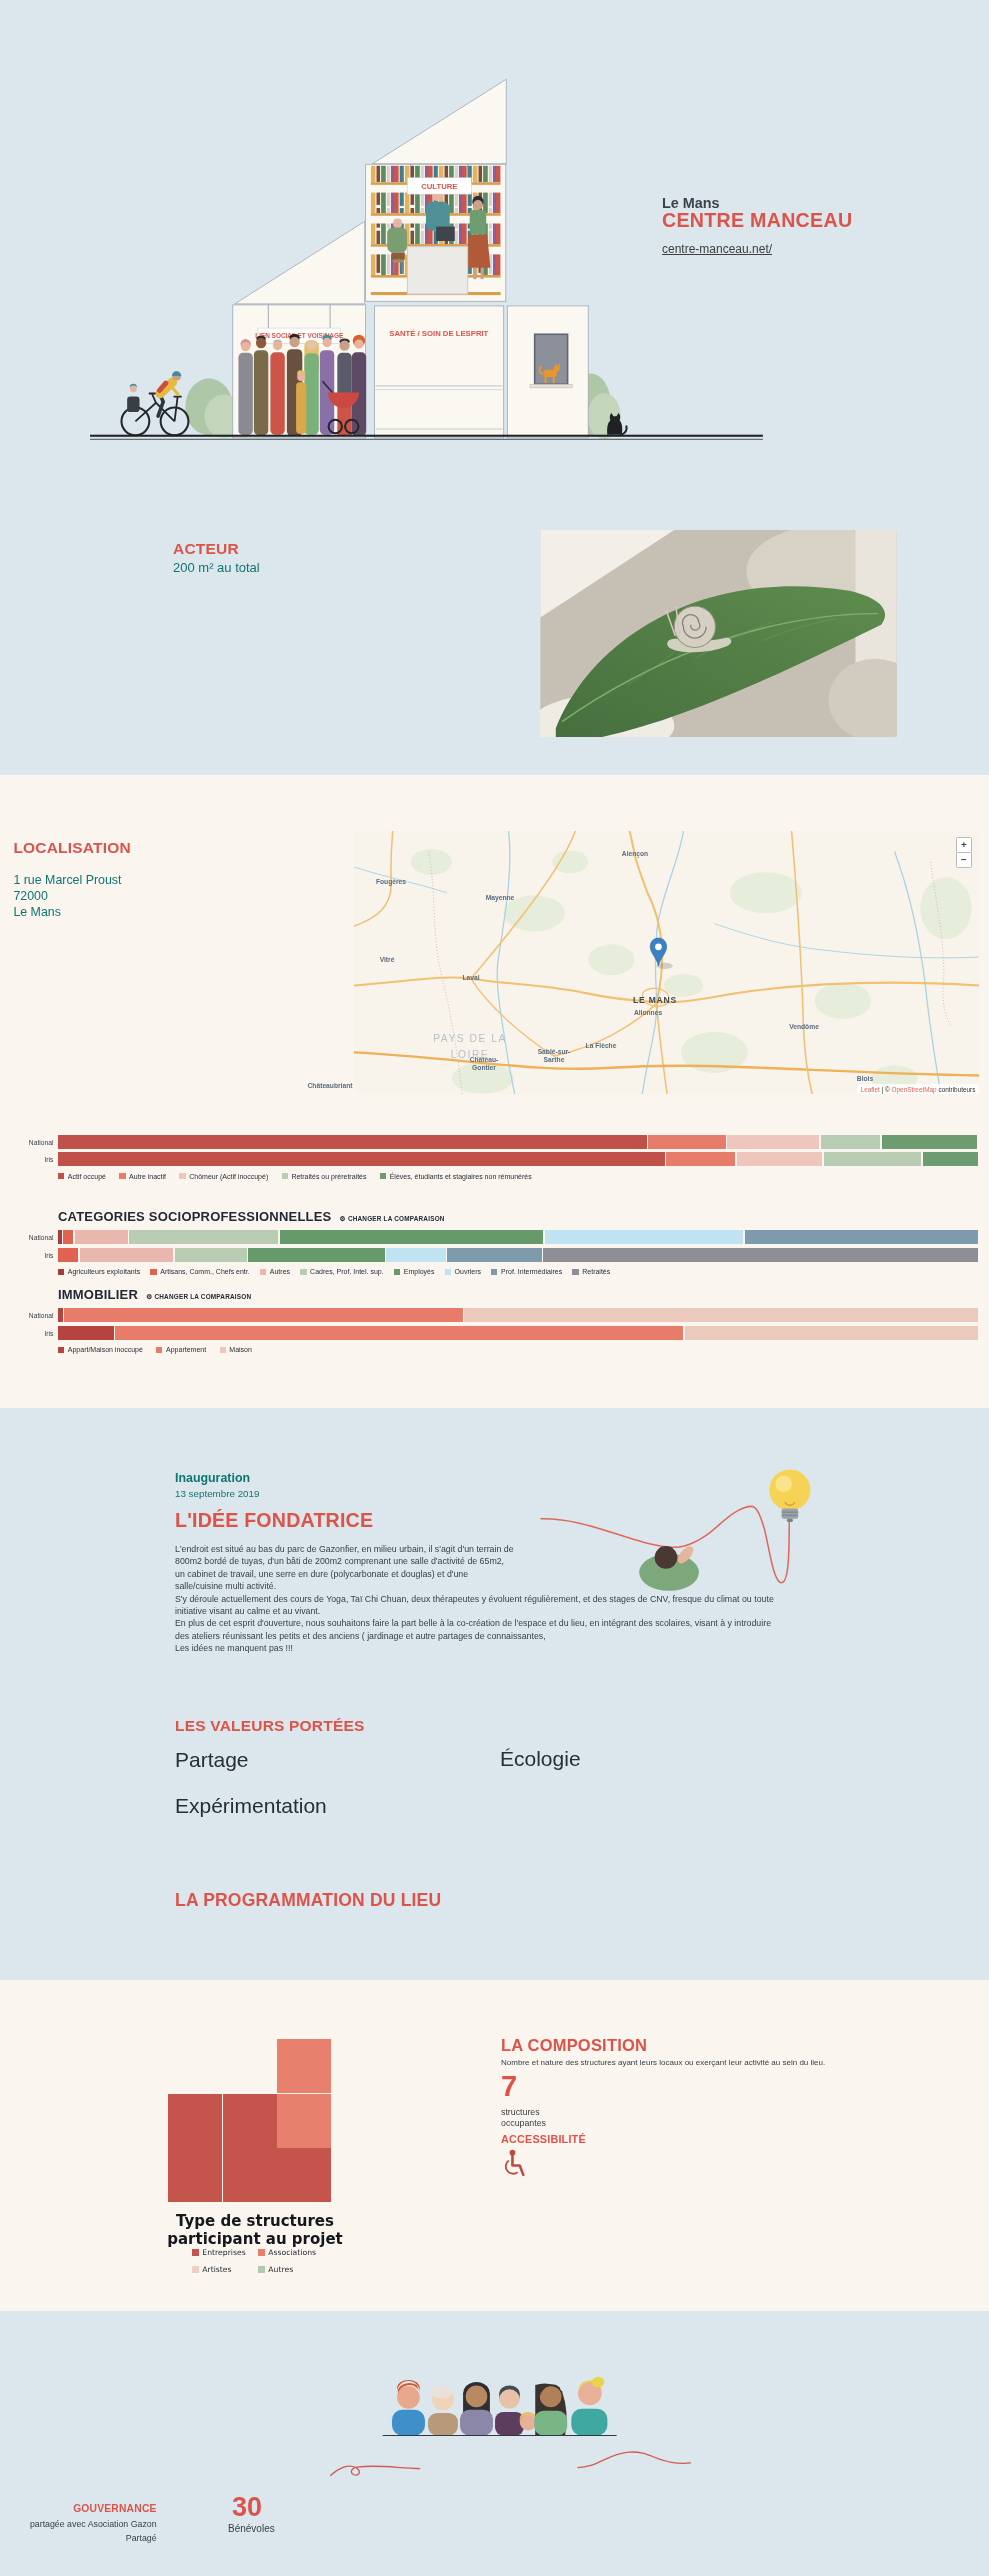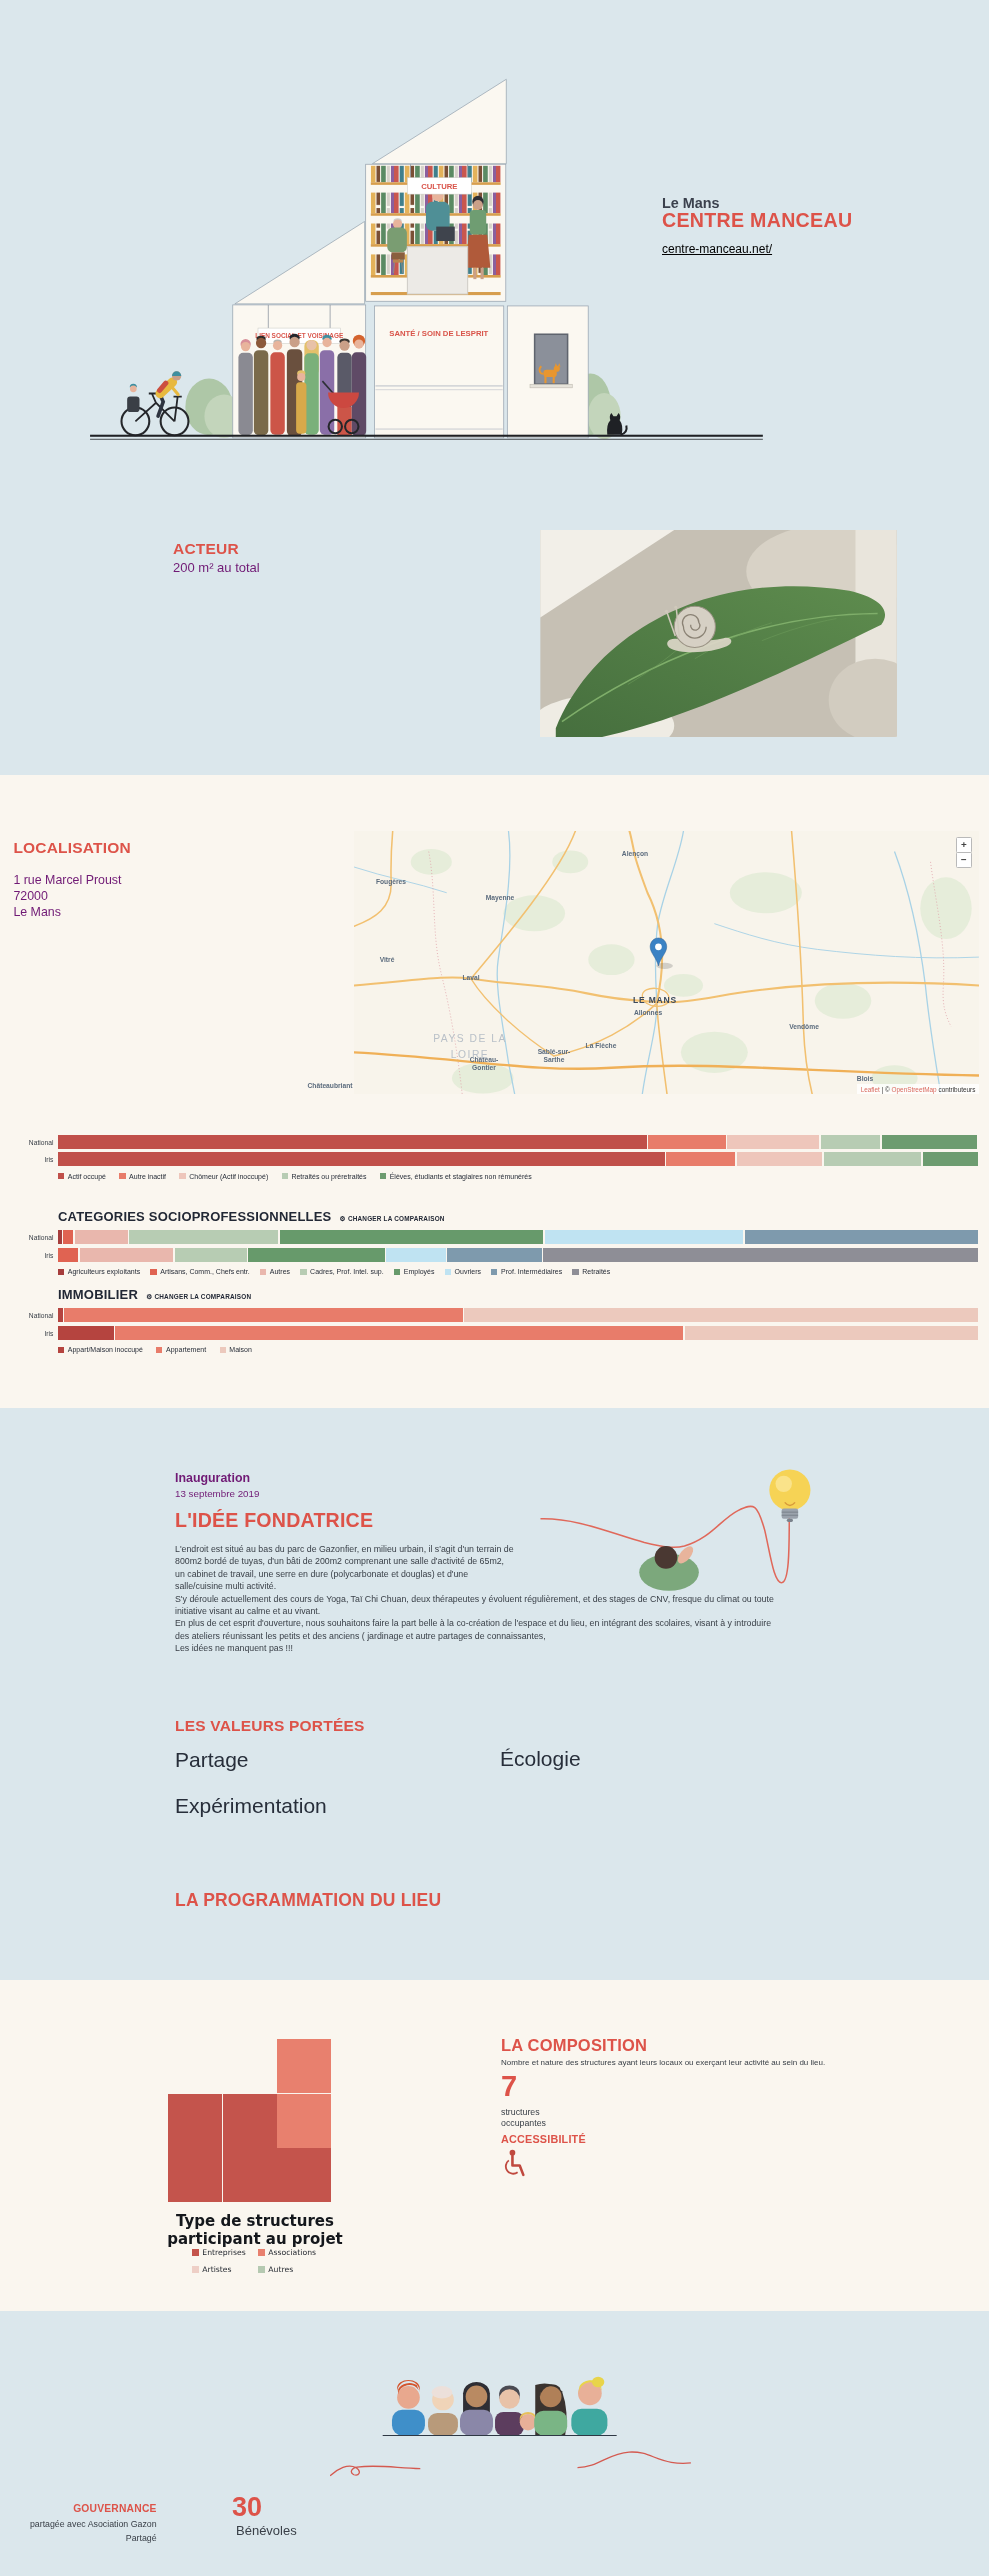--- a/index.html
+++ b/index.html
@@ -1,23 +1,23 @@
 <!DOCTYPE html>
 <html style="font-size:8.2px"><head>
 <meta charset="utf-8">
 <style>
   html,body{margin:0;padding:0;background:#fff;font-family:"Liberation Sans",sans-serif;}
   #page{position:relative;width:989px;height:2580px;background:#dbe7ec;overflow:hidden;}
   .band{position:absolute;left:0;width:989px;}
   .abs{position:absolute;}
   .preline{white-space:pre-line;}
-  .dark{color:#701a75;}
+  .dark{color:#0f766e;}
   .hero-city{font-size:14.4px;font-weight:700;color:#3b414d;}
   .hero-title{font-size:19.6px;font-weight:800;color:#dd5349;letter-spacing:0.3px;}
-  .hero-link{font-size:12px;color:#000000;text-decoration:underline;cursor:pointer;}
+  .hero-link{font-size:12px;color:#404040;text-decoration:underline;cursor:pointer;}
   .h-red{font-weight:800;color:#dd5349;letter-spacing:0.2px;}
   .chart{position:absolute;left:58px;width:920px;}
   .ctitle{display:flex;align-items:baseline;gap:8.2px;line-height:14.4px;}
   .ctitle .tt{font-size:13px;font-weight:800;color:#222835;letter-spacing:0.2px;}
   .cchange{font-size:6.4px;font-weight:700;color:#222835;cursor:pointer;display:inline-flex;align-items:center;gap:2.1px;letter-spacing:0.2px;}
   .gear{font-size:6.7px;}
   .rows{margin-top:2.1px;}
   .brow{position:relative;height:14px;margin-top:3.6px;}
   .bbar{display:flex;height:100%;width:100%;}
   .bseg{height:100%;margin-right:1.5px;}
@@ -585,16 +585,16 @@
       <path d="M480,230 C 520,230 540,202 580,200 C 615,198 628,214 662,220 C 680,223 692,222 700,221"></path>
     </g>
   </svg>
 
   <div class="abs gouv" style="left:19.6px;top:2503px;width:137px;">
     <div class="gh">GOUVERNANCE</div>
     <div class="gt preline">partagée avec Asociation Gazon
 Partagé</div>
   </div>
   <div class="abs" style="left:232px;top:2492px;font-size:27px;font-weight:800;color:#dd5349;">30</div>
-  <div class="abs" style="left:236px;top:2523px;font-size:13px;color:#3a4048;">Bénévoles</div>
+  <div class="abs" style="left:228px;top:2523px;font-size:10px;color:#3a4048;">Bénévoles</div>
 
 </div>
 
 
 </body></html>

